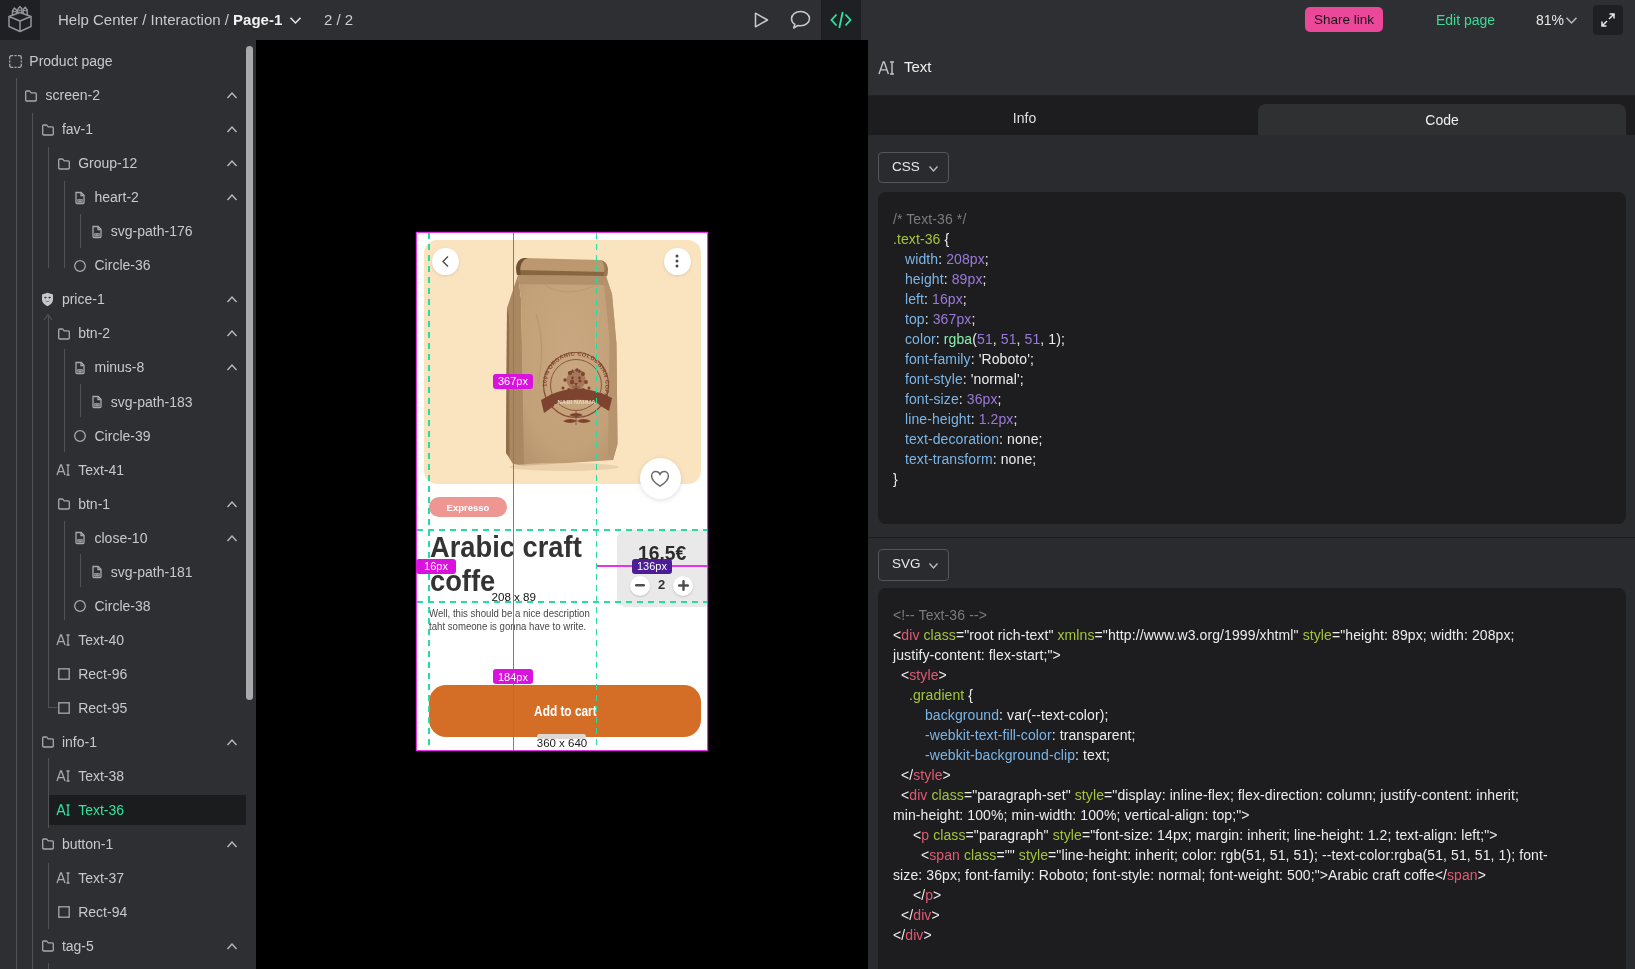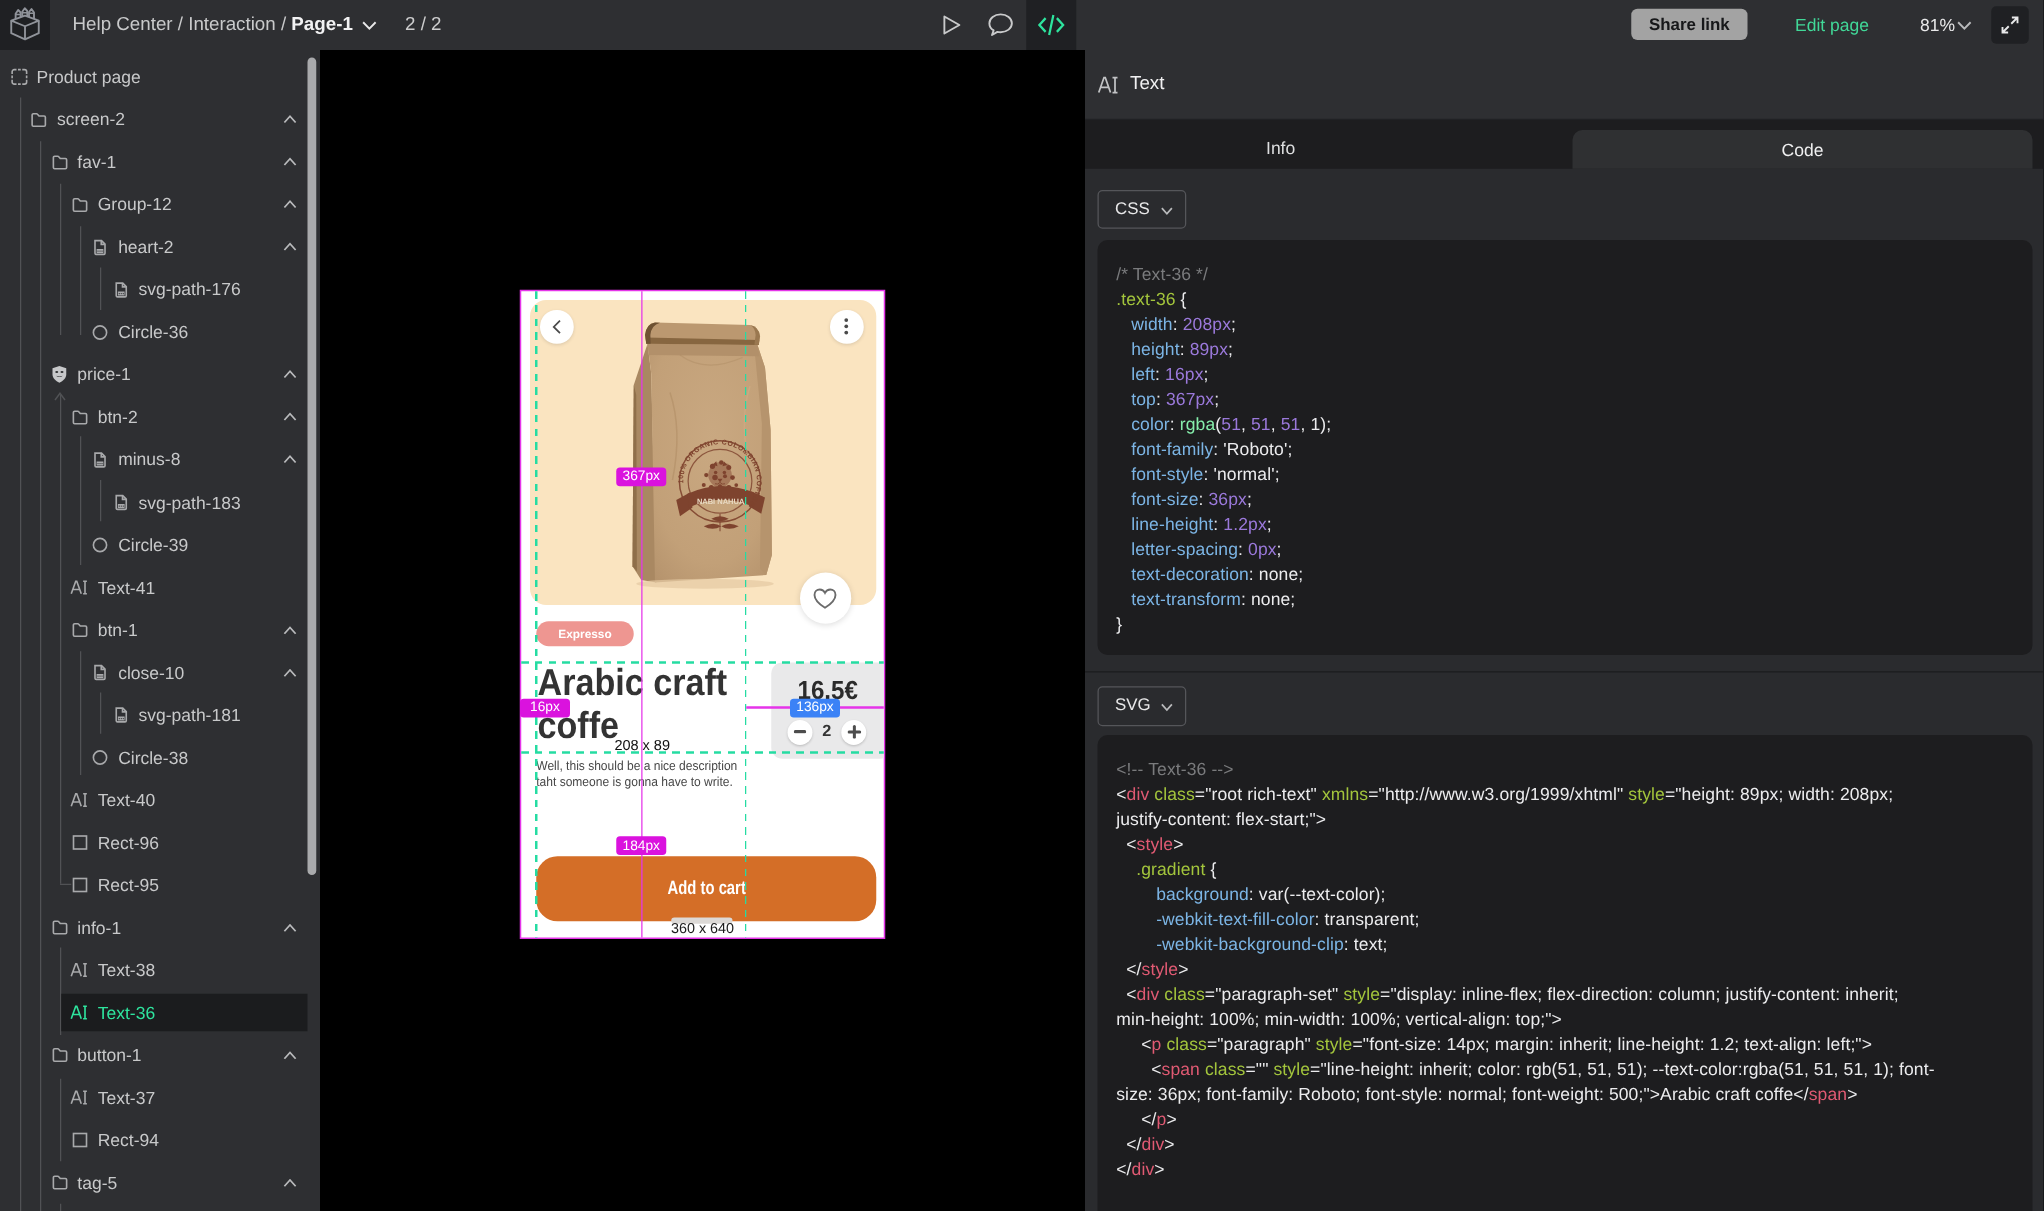--- a/index.html
+++ b/index.html
@@ -31,21 +31,21 @@
       <path d="M2.5 2.2 L14.5 9 L2.5 15.8 Z" stroke="#c9cacb" fill="none" stroke-width="1.5" stroke-linejoin="round"></path>
     </svg>
 <svg style="position:absolute;left:790px;top:10px" width="21" height="20" viewBox="0 0 21 20">
       <path d="M10.5 1.5 c-5 0-9 3.2-9 7.2 0 2.3 1.3 4.3 3.4 5.6 L3.6 18 l4.3-2.5 c.8.2 1.7.3 2.6.3 5 0 9-3.2 9-7.2 s-4-7.1-9-7.1 Z" stroke="#c9cacb" fill="none" stroke-width="1.5" stroke-linejoin="round"></path>
     </svg>
 <div style="position:absolute;left:821px;top:0;width:40px;height:40px;background:#1f2023;display:flex;align-items:center;justify-content:center">
 <svg width="22" height="18" viewBox="0 0 22 18">
         <path d="M6.5 3.5 L1.5 9 L6.5 14.5 M15.5 3.5 L20.5 9 L15.5 14.5 M12.7 1 L9.3 17" stroke="#2ee49e" fill="none" stroke-width="1.8"></path>
       </svg>
     </div>
-<div style="position:absolute;left:1305px;top:6.5px;width:93px;height:25px;background:#a3a3a3;border-radius:5px;display:flex;align-items:center;justify-content:center;font-size:13.5px;font-weight:bold;color:#17181a">Share link</div>
+<div style="position:absolute;left:1305px;top:6.5px;width:78px;height:25px;background:#ec4899;border-radius:5px;display:flex;align-items:center;justify-content:center;font-size:13.5px;font-weight:normal;color:#17181a">Share link</div>
 <div style="position:absolute;left:1436px;top:12px;font-size:14px;color:#41d898">Edit page</div>
 <div style="position:absolute;left:1536px;top:12px;font-size:14px;color:#e9e9ea">81%</div>
 <svg style="position:absolute;left:1565px;top:16px" width="13" height="9" viewBox="0 0 13 9">
       <path d="M1.5 1.8 L6.5 7 L11.5 1.8" stroke="#b9babc" fill="none" stroke-width="1.5"></path>
     </svg>
 <div style="position:absolute;left:1593px;top:5px;width:30px;height:30px;background:#1f2023;border-radius:4px;display:flex;align-items:center;justify-content:center">
 <svg width="16" height="16" viewBox="0 0 16 16" stroke="#e8e8e9" stroke-width="1.5" fill="none">
         <path d="M9.5 2 H14 V6.5 M14 2 L9 7 M6.5 14 H2 V9.5 M2 14 L7 9"></path>
       </svg>
     </div>
@@ -424,21 +424,21 @@
 </div>
 <div style="position:absolute;left:428.4px;top:233px;width:1.6px;height:517px;background:repeating-linear-gradient(to bottom,#25dca2 0 6px,transparent 6px 11px)"></div>
 <div style="position:absolute;left:595.6px;top:233px;width:1.6px;height:517px;background:repeating-linear-gradient(to bottom,#25dca2 0 6px,transparent 6px 11px)"></div>
 <div style="position:absolute;left:417px;top:529.3px;width:290px;height:1.6px;background:repeating-linear-gradient(to right,#25dca2 0 6px,transparent 6px 11px)"></div>
 <div style="position:absolute;left:417px;top:601.3px;width:290px;height:1.6px;background:repeating-linear-gradient(to right,#25dca2 0 6px,transparent 6px 11px)"></div>
 <div style="position:absolute;left:512.6px;top:233px;width:1.5px;height:517px;background:#e534e9"></div>
 <div style="position:absolute;left:597px;top:565px;width:110px;height:1.5px;background:#e534e9"></div>
 <div style="position:absolute;left:417px;top:565px;width:14px;height:1.5px;background:#e534e9"></div>
 <div style="position:absolute;left:493px;top:373.5px;width:40px;height:15px;background:#da12de;border-radius:3px;color:#fff;font-size:11px;display:flex;align-items:center;justify-content:center">367px</div>
 <div style="position:absolute;left:416px;top:558.5px;width:40px;height:15px;background:#da12de;border-radius:3px;color:#fff;font-size:11px;display:flex;align-items:center;justify-content:center">16px</div>
-<div style="position:absolute;left:632px;top:558.5px;width:40px;height:15px;background:#3b82f6;border-radius:3px;color:#fff;font-size:11px;display:flex;align-items:center;justify-content:center">136px</div>
+<div style="position:absolute;left:632px;top:558.5px;width:40px;height:15px;background:#4c1d95;border-radius:3px;color:#fff;font-size:11px;display:flex;align-items:center;justify-content:center">136px</div>
 <div style="position:absolute;left:493px;top:669.2px;width:40px;height:15px;background:#da12de;border-radius:3px;color:#fff;font-size:11px;display:flex;align-items:center;justify-content:center">184px</div>
 <div style="position:absolute;left:491.5px;top:589.5px;font-size:11.6px;color:#111;white-space:nowrap">208 x 89</div>
 <div style="position:absolute;left:868px;top:40px;width:767px;height:929px;background:#2a2b2e"></div>
 
 <div style="position:absolute;left:868px;top:40px;width:767px;height:56px;background:#2e2f32;border-bottom:1px solid #202124;box-sizing:border-box">
   <svg style="position:absolute;left:10px;top:20px" width="17" height="16" viewBox="0 0 17 16">
       <path d="M1 14 L5.2 2 L6.2 2 L10.4 14 M2.6 9.9 H8.8 M12 2 H16 M14 2 V14 M12 14 H16" stroke="#c2c3c5" fill="none" stroke-width="1.4"></path>
     </svg>
   <div style="position:absolute;left:36px;top:18px;font-size:15px;color:#f0f0f1">Text</div>
 </div>
@@ -457,21 +457,20 @@
     <div class="cl"><span class="sl">.text-36</span><span class="w"> {</span></div>
     <div class="cl">&nbsp;&nbsp;&nbsp;<span class="pp">width</span><span class="w">: </span><span class="nm">208px</span><span class="w">;</span></div>
     <div class="cl">&nbsp;&nbsp;&nbsp;<span class="pp">height</span><span class="w">: </span><span class="nm">89px</span><span class="w">;</span></div>
     <div class="cl">&nbsp;&nbsp;&nbsp;<span class="pp">left</span><span class="w">: </span><span class="nm">16px</span><span class="w">;</span></div>
     <div class="cl">&nbsp;&nbsp;&nbsp;<span class="pp">top</span><span class="w">: </span><span class="nm">367px</span><span class="w">;</span></div>
     <div class="cl">&nbsp;&nbsp;&nbsp;<span class="pp">color</span><span class="w">: </span><span class="fn">rgba</span><span class="w">(</span><span class="nm">51</span><span class="w">, </span><span class="nm">51</span><span class="w">, </span><span class="nm">51</span><span class="w">, 1);</span></div>
     <div class="cl">&nbsp;&nbsp;&nbsp;<span class="pp">font-family</span><span class="w">: </span><span class="w">'Roboto';</span></div>
     <div class="cl">&nbsp;&nbsp;&nbsp;<span class="pp">font-style</span><span class="w">: </span><span class="w">'normal';</span></div>
     <div class="cl">&nbsp;&nbsp;&nbsp;<span class="pp">font-size</span><span class="w">: </span><span class="nm">36px</span><span class="w">;</span></div>
     <div class="cl">&nbsp;&nbsp;&nbsp;<span class="pp">line-height</span><span class="w">: </span><span class="nm">1.2px</span><span class="w">;</span></div>
-    <div class="cl">&nbsp;&nbsp;&nbsp;<span class="pp">letter-spacing</span><span class="w">: </span><span class="nm">0px</span><span class="w">;</span></div>
     <div class="cl">&nbsp;&nbsp;&nbsp;<span class="pp">text-decoration</span><span class="w">: </span><span class="w">none;</span></div>
     <div class="cl">&nbsp;&nbsp;&nbsp;<span class="pp">text-transform</span><span class="w">: </span><span class="w">none;</span></div>
     <div class="cl"><span class="w">}</span></div>
   </div>
 <div style="position:absolute;left:868px;top:536.5px;width:767px;height:1.5px;background:#1b1c1e"></div>
 <div style="position:absolute;left:878px;top:549px;width:71px;height:31.5px;border:1px solid #55565a;border-radius:4px;box-sizing:border-box">
 <div style="position:absolute;left:13px;top:6px;font-size:13.5px;color:#e8e8e9">SVG</div>
 <svg style="position:absolute;right:9px;top:12px" width="11" height="8" viewBox="0 0 11 8">
       <path d="M1.5 1.5 L5.5 6 L9.5 1.5" stroke="#b9babc" fill="none" stroke-width="1.4"></path>
     </svg>

